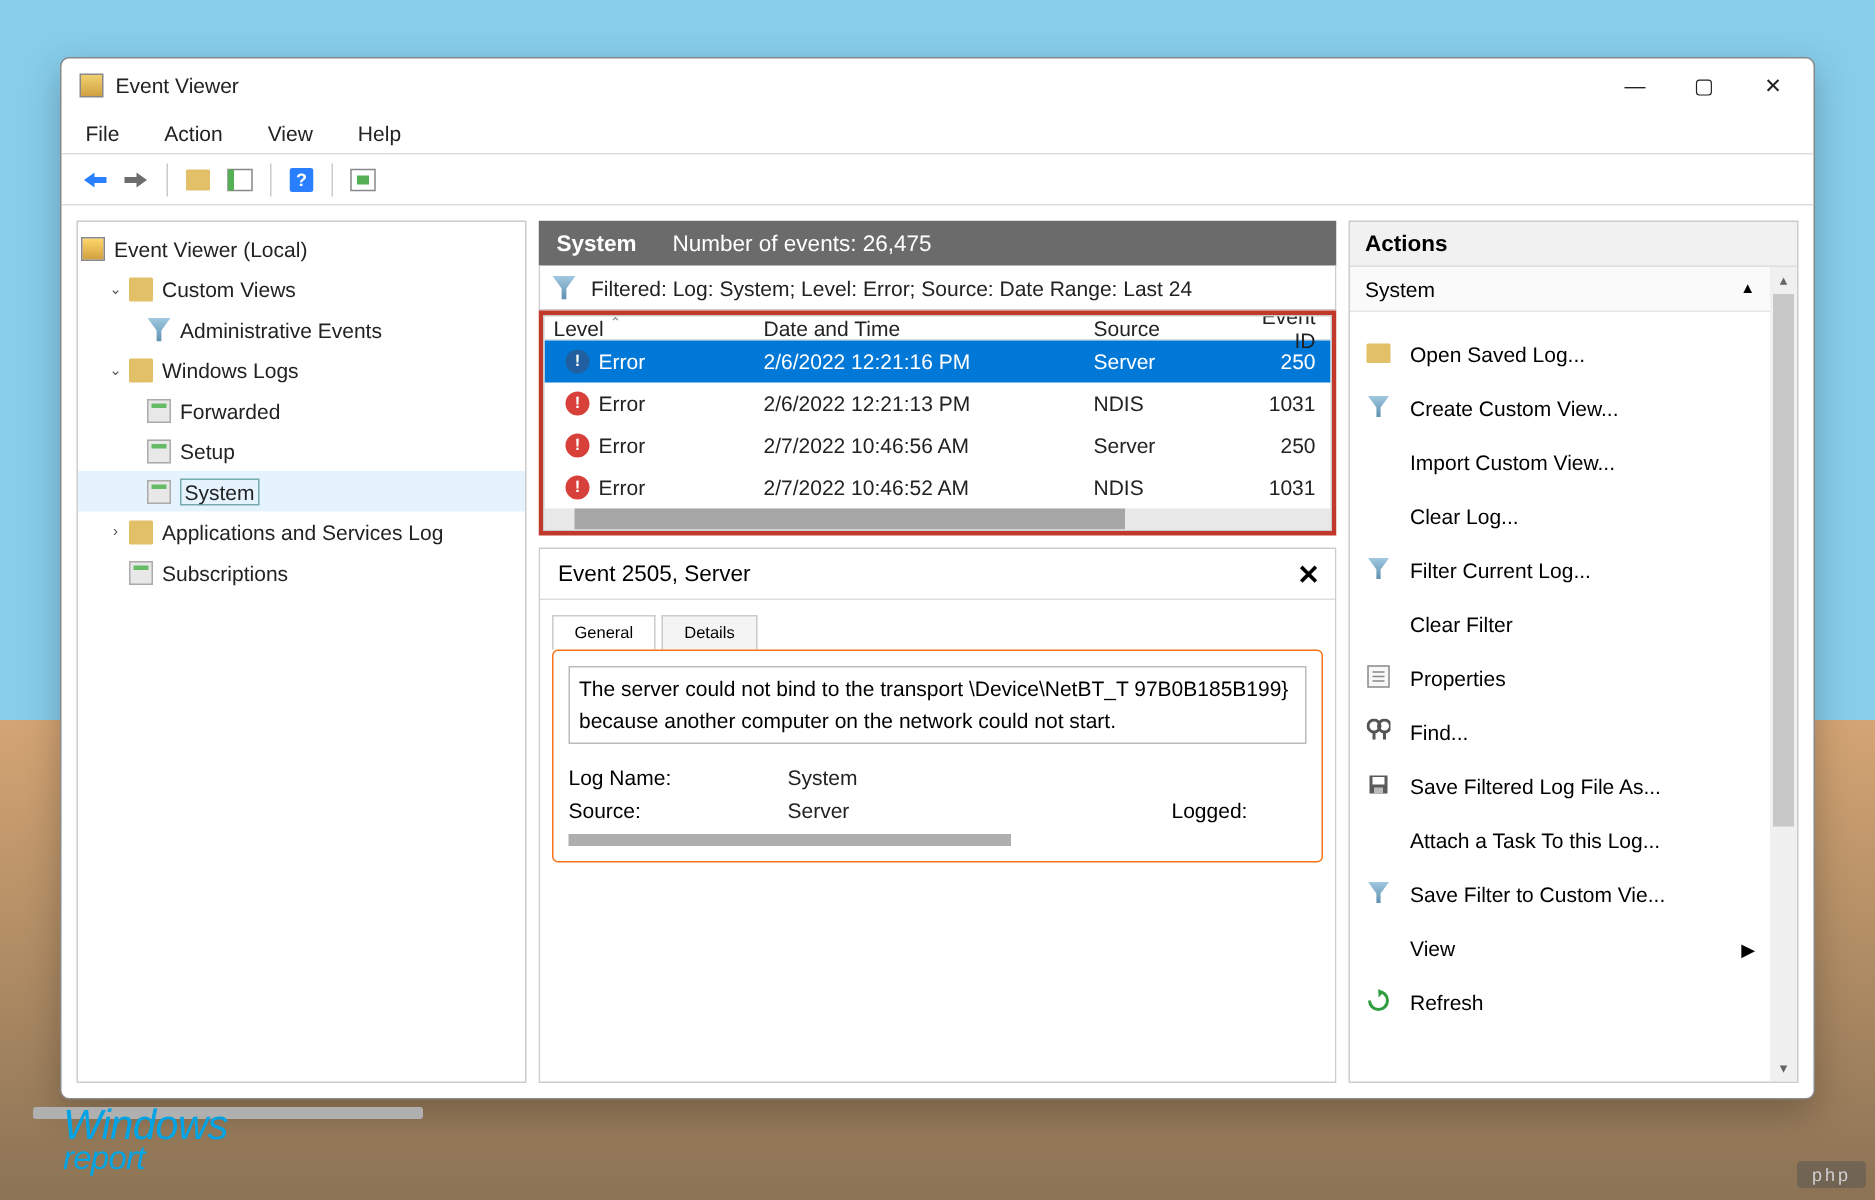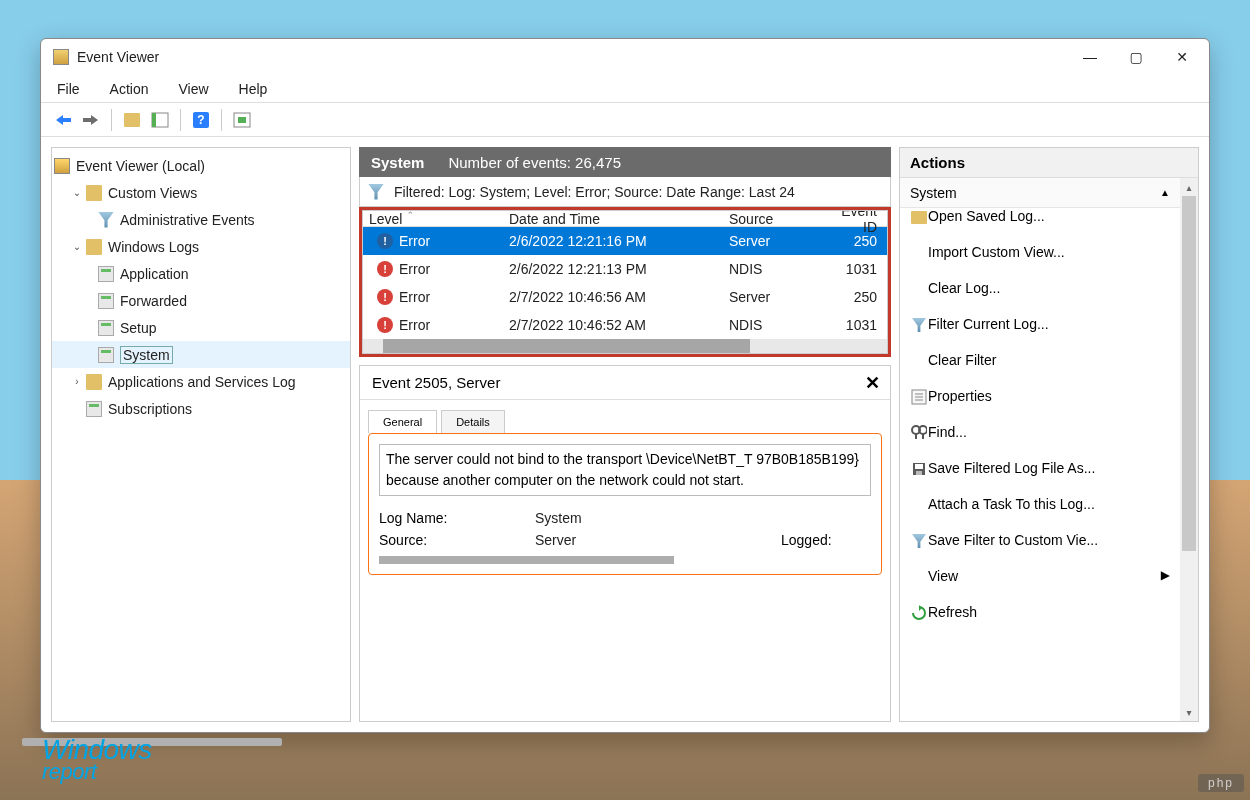--- a/index.html
+++ b/index.html
@@ -53,30 +53,30 @@
 .hscroll { height: 14px; background: #e8e8e8; display:flex; }
 .hscroll .thumb { width: 70%; height: 100%; background: #a6a6a6; margin-left: 20px; }
 .detail { border: 1px solid #ccc; margin-top: 8px; flex: 1; display: flex; flex-direction: column; overflow: hidden; }
 .detail-head { display: flex; align-items: center; justify-content: space-between; height: 34px; border-bottom: 1px solid #ddd; padding: 0 10px 0 12px; font-size: 15px; }
 .detail-close { font-size: 18px; font-weight: bold; }
 .detail-tabs { display: flex; font-size: 11px; padding: 10px 8px 0; }
 .detail-tabs div { padding: 5px 14px; border: 1px solid #ccc; background: #f4f4f4; margin-right: 4px; border-bottom: 0; }
 .detail-tabs .active { background: #fff; }
 .detail-body { border: 1px solid #f97316; border-radius: 4px; margin: 0 8px 8px; padding: 10px; font-size: 14px; }
 .msg-box { border: 1px solid #bbb; padding: 4px 6px; line-height: 1.5; }
-.props { display: grid; grid-template-columns: 140px 1fr 90px; gap: 6px 16px; margin-top: 14px; }
+.props { display: grid; grid-template-columns: 140px 1fr 90px; gap: 6px 6px; margin-top: 14px; }
 .props .v { color: #222; }
 .props-scroll { height: 8px; background: #aeaeae; margin-top: 8px; width: 60%; }
 .actions { width: 300px; margin: 10px 10px 10px 4px; border: 1px solid #ccc; display: flex; flex-direction: column; overflow: hidden; }
 .actions-title { background: #f1f1f1; border-bottom: 1px solid #ddd; height: 30px; display: flex; align-items: center; padding: 0 10px; font-weight: 600; font-size: 15px; }
 .actions-body { flex: 1; display: flex; overflow: hidden; }
 .actions-list { flex: 1; overflow: hidden; }
 .actions-section { background: #fafafa; height: 30px; display: flex; align-items: center; justify-content: space-between; padding: 0 10px; border-bottom: 1px solid #e6e6e6; font-size: 14px; }
 .actions-section .chev { font-size: 10px; }
-.action-item { display: flex; align-items: flex-start; gap: 0; height: 36px; padding: 0 10px; font-size: 14px; }
+.action-item { display: flex; align-items: flex-end; gap: 12px; height: 36px; padding: 0 10px; font-size: 14px; }
 .action-item .aic { width: 18px; height: 18px; display: flex; align-items: center; justify-content: center; }
 .action-item .spacer { flex:1; }
 .action-item .chev-r { font-size: 12px; }
 .vscroll { width: 18px; background: #f0f0f0; display: flex; flex-direction: column; }
 .vscroll .up, .vscroll .down { height: 18px; display:flex;align-items:center;justify-content:center;font-size:10px;color:#666;}
 .vscroll .track { flex:1; position:relative; }
 .vscroll .thumb { position:absolute; top:0; left:2px; right:2px; height:70%; background:#c8c8c8; }
 .watermark { position: absolute; left: 42px; bottom: 18px; font-size: 28px; font-weight: 300; color: #00a4e4; font-style: italic; line-height: 0.9; letter-spacing: -0.5px; }
 .watermark .r { display:block; font-size:22px; }
 .badge-br { position:absolute; right:6px; bottom:8px; font-size:12px; color:#d0d0d0; background:rgba(80,80,80,.45); padding:2px 10px; border-radius:3px; letter-spacing:2px; }
@@ -152,24 +152,20 @@
           <span class="label">Custom Views</span>
         </div>
       <div class="tree-row indent2">
           <span class="ic ic-filter"></span>
           <span class="label">Administrative Events</span>
         </div>
       <div class="tree-row indent1">
           <span class="tw">⌄</span>
           <span class="ic ic-folder"></span>
           <span class="label">Windows Logs</span>
-        </div>
-      <div class="tree-row indent2">
-          <span class="ic ic-log"></span>
-          <span class="label">Application</span>
         </div>
       <div class="tree-row indent2">
           <span class="ic ic-log"></span>
           <span class="label">Forwarded</span>
         </div>
       <div class="tree-row indent2">
           <span class="ic ic-log"></span>
           <span class="label">Setup</span>
         </div>
       <div class="tree-row indent2 selected">
@@ -282,20 +278,26 @@
             <span class="chev">▲</span>
           </div>
           <div id="actions-items">
               <div class="action-item">
                 <span class="aic">
                   <span class="ic ic-folder" style="width:16px;height:13px;display:block"></span>
                 </span>
                 <span>Open Saved Log...</span>
               </div>
               <div class="action-item">
+                <span class="aic">
+                  <span class="ic-filter" style="width:14px;height:14px;display:block"></span>
+                </span>
+                <span>Create Custom View...</span>
+              </div>
+              <div class="action-item">
                 <span class="aic"></span>
                 <span>Import Custom View...</span>
               </div>
               <div class="action-item">
                 <span class="aic"></span>
                 <span>Clear Log...</span>
               </div>
               <div class="action-item">
                 <span class="aic">
                   <span class="ic-filter" style="width:14px;height:14px;display:block"></span>

